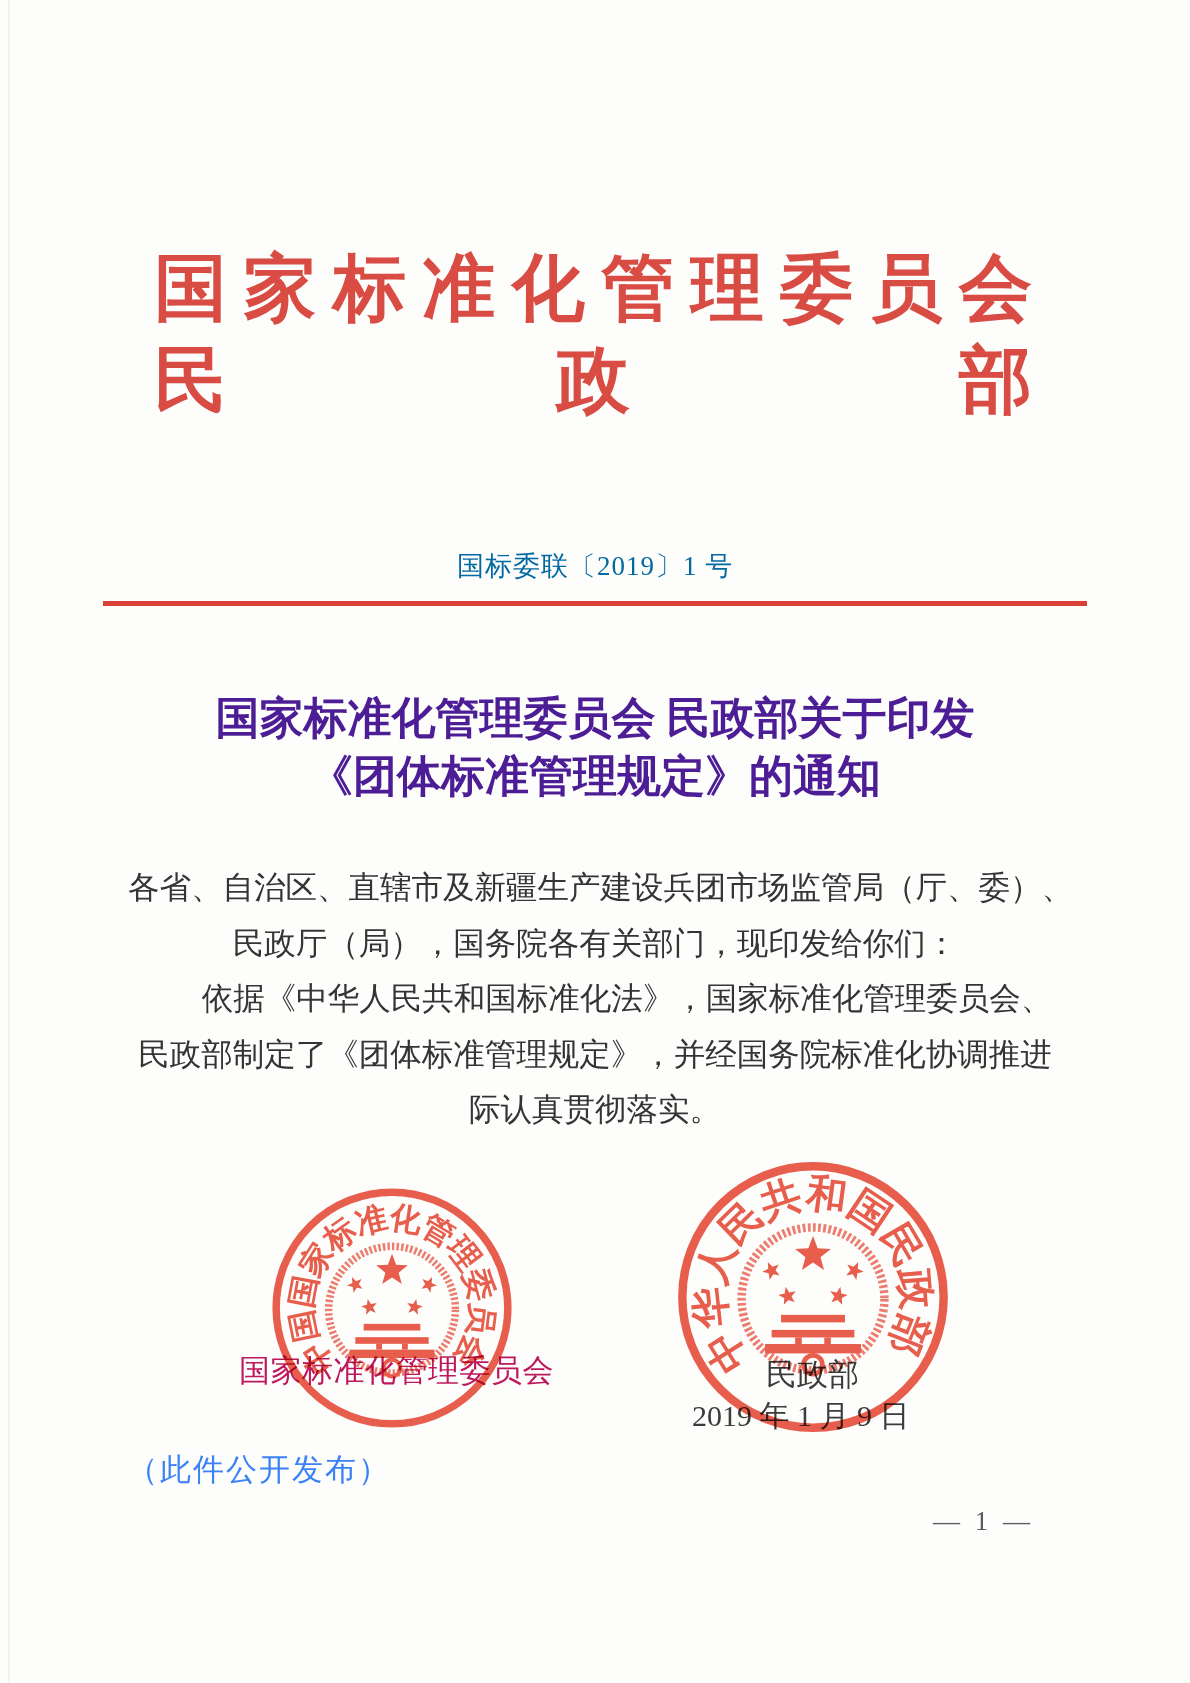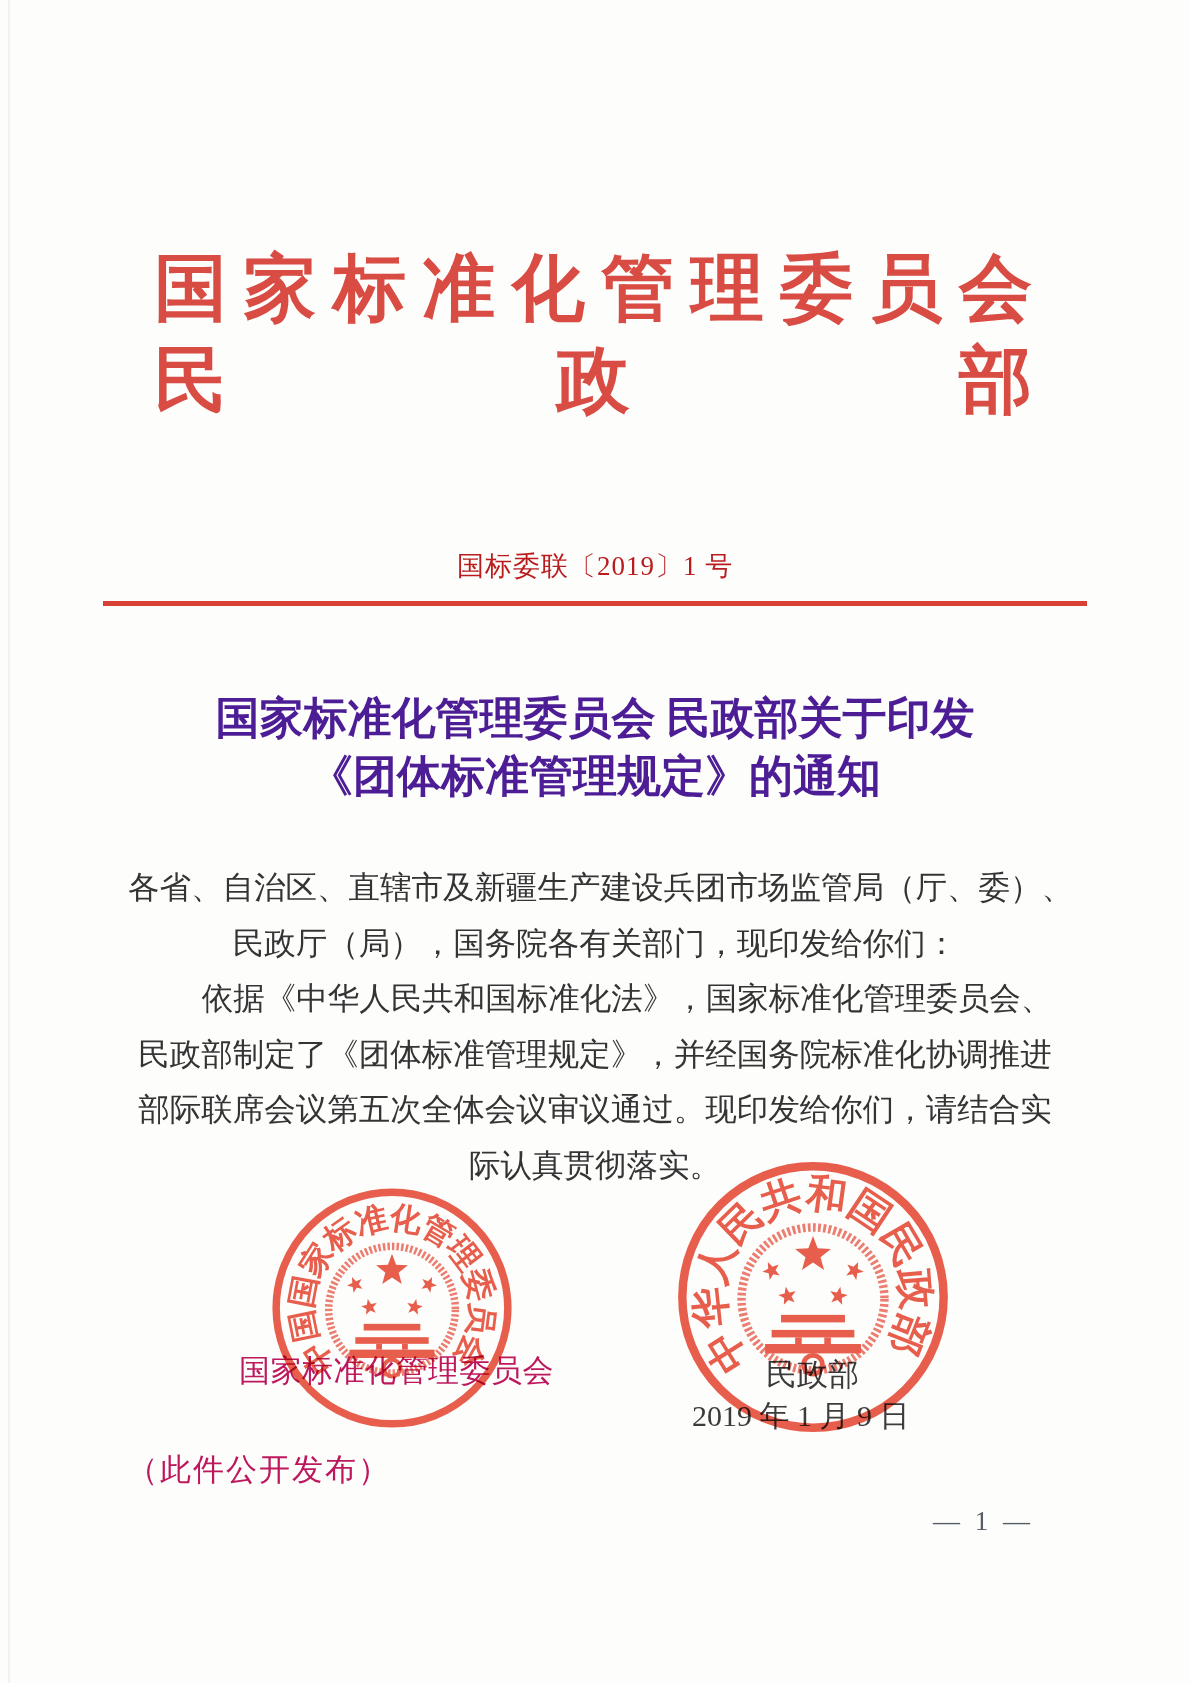--- a/index.html
+++ b/index.html
@@ -18,21 +18,21 @@
   .hdr-line{
     position:absolute;left:154px;width:878px;
     display:flex;justify-content:space-between;
     color:#d94c43;font-weight:bold;font-size:73px;line-height:1;
   }
   .hdr-line1{top:252px;}
   .hdr-line2{top:344px;}
   
   .doc-number{
     position:absolute;left:0;top:548px;width:100%;
-    text-align:center;font-size:27px;color:#b91c1c;letter-spacing:1px;
+    text-align:center;font-size:27px;color:#0369a1;letter-spacing:1px;
   }
   
   .red-line{
     position:absolute;left:103px;top:601px;width:984px;height:5px;
     background:#da4136;
   }
   
   .title{
     position:absolute;left:128px;top:690px;width:934px;
     text-align:center;font-weight:bold;color:#4c1d95;
@@ -42,21 +42,21 @@
   .body-text{
     position:absolute;left:128px;top:860px;width:934px;
     color:#343434;font-size:31.5px;
   }
   .bline{height:55.5px;line-height:55.5px;white-space:nowrap;text-align:center;}
   .bline.ind{text-indent:64px;}
   
   .sig-left{position:absolute;left:239px;top:1350px;font-size:31px;color:#be185d;letter-spacing:.5px;}
   .sig-right{position:absolute;left:766px;top:1354px;font-size:31px;color:#3a3a3a;}
   .sig-date{position:absolute;left:692px;top:1396px;font-size:30px;color:#3c3c3c;}
-  .public-note{position:absolute;left:127px;top:1449px;font-size:31px;color:#be185d;letter-spacing:2px;}
+  .public-note{position:absolute;left:127px;top:1449px;font-size:31px;color:#3b82f6;letter-spacing:2px;}
   .page-number{position:absolute;left:933px;top:1506px;font-size:27px;color:#565d63;letter-spacing:4px;}
   
   .seal{
     position:absolute;
     color:#e7513f;
     mix-blend-mode:multiply;
     opacity:.92;
   }
   .seal-left{left:267px;top:1183px;width:250px;height:250px;}
   .seal-right{left:672px;top:1156px;width:282px;height:282px;}
@@ -93,21 +93,20 @@
   <div class="title">
     <div>国家标准化管理委员会 民政部关于印发</div>
     <div>《团体标准管理规定》的通知</div>
   </div>
 
   <div class="body-text">
     <div class="bline">各省、自治区、直辖市及新疆生产建设兵团市场监管局（厅、委）、</div>
     <div class="bline">民政厅（局），国务院各有关部门，现印发给你们：</div>
     <div class="bline ind">依据《中华人民共和国标准化法》，国家标准化管理委员会、</div>
     <div class="bline">民政部制定了《团体标准管理规定》，并经国务院标准化协调推进</div>
-    <div class="bline">部际联席会议第五次全体会议审议通过。现印发给你们，请结合实</div>
     <div class="bline">际认真贯彻落实。</div>
   </div>
 
   <div class="sig-left">国家标准化管理委员会</div>
   <div class="sig-right">民政部</div>
   <div class="sig-date">2019 年 1 月 9 日</div>
 
   <div class="seal seal-left">
     <svg viewBox="0 0 300 300">
       <defs>

